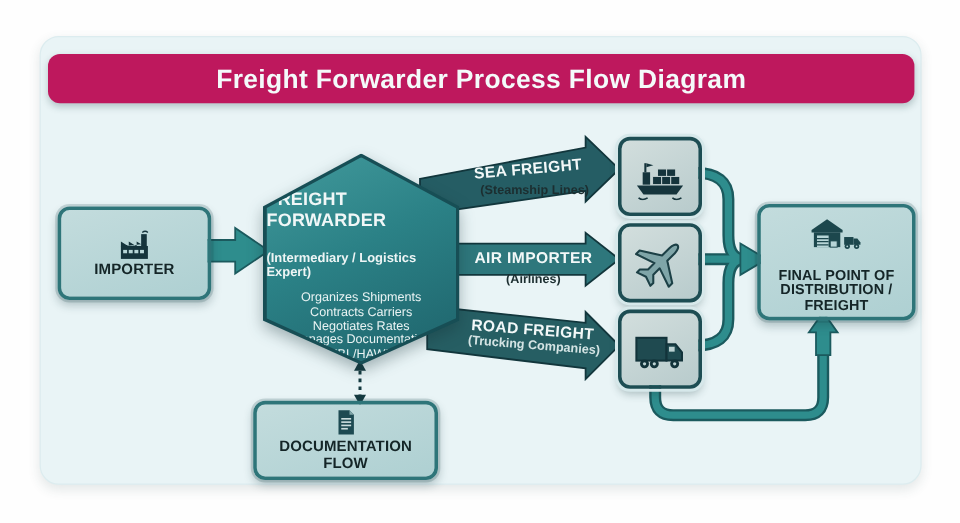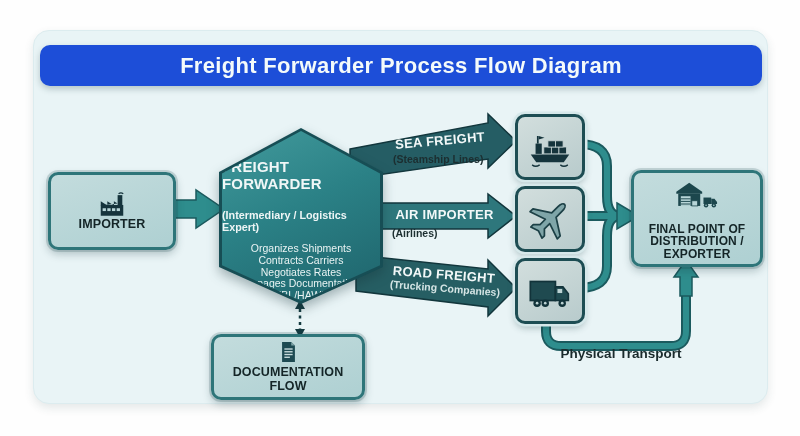--- a/index.html
+++ b/index.html
@@ -2,21 +2,21 @@
 <html><head>
 <meta charset="utf-8">
 <style>
   html,body{margin:0;padding:0;background:#fff;}
   #stage{position:relative;width:800px;height:436px;background:#fefefe;overflow:hidden;
          font-family:"Liberation Sans",sans-serif;}
   
   .panel{position:absolute;left:33px;top:30px;width:733px;height:372px;background:#e9f4f6;
          border:1px solid #dcecef;border-radius:16px;box-shadow:0 4px 10px rgba(40,70,75,.12);}
   
-  .banner{position:absolute;left:40px;top:45px;width:722px;height:41px;background:#1d4ed8;
+  .banner{position:absolute;left:40px;top:45px;width:722px;height:41px;background:#be185d;
           border-radius:10px;display:flex;align-items:center;justify-content:center;
           box-shadow:0 3px 6px rgba(23,58,64,.25);}
   .banner span{color:#f4fafa;font-size:22px;font-weight:bold;letter-spacing:.3px;}
   
   .box{position:absolute;background:linear-gradient(160deg,#c3dcdd,#aed0d2);
        border:3px solid #2e7579;border-radius:10px;
        box-shadow:0 0 0 2px rgba(27,74,79,.18),0 4px 8px rgba(23,58,64,.28);
        display:flex;flex-direction:column;align-items:center;justify-content:center;text-align:center;}
   .box .lbl{color:#142527;font-weight:bold;font-size:12.5px;line-height:13.5px;letter-spacing:.1px;}
   .box .sub{color:#1e3134;font-weight:bold;font-size:11px;line-height:12px;margin-top:2px;}
@@ -39,21 +39,21 @@
              clip-path:polygon(50% 0%,100% 25%,100% 79%,50% 100%,0% 79%,0% 25%);
              display:flex;flex-direction:column;align-items:center;}
   .hex-inner .gear{margin-top:9px;}
   .hex-title{color:#f0f7f7;font-weight:bold;font-size:15px;margin-top:18px;letter-spacing:.2px;}
   .hex-sub{color:#eef5f5;font-weight:bold;font-size:10.8px;margin-top:17px;}
   .hex-div{width:96px;height:1px;background:rgba(240,250,250,.45);margin:6px 0 4px 0;}
   .hex-duty{color:#e9f3f3;font-size:10.5px;line-height:11.8px;font-weight:normal;}
   
   .band-label{position:absolute;text-align:center;color:#f2f8f8;font-weight:bold;font-size:13px;
               letter-spacing:.3px;white-space:nowrap;}
-  .band-sub{position:absolute;color:#1c2e30;font-weight:bold;font-size:10.5px;white-space:nowrap;}
+  .band-sub{position:absolute;text-align:center;color:#1c2e30;font-weight:bold;font-size:10.5px;white-space:nowrap;}
   .band-sub-light{position:absolute;text-align:center;color:#d4e4e4;font-weight:bold;font-size:10.5px;white-space:nowrap;}
   .lbl-sea{left:385px;top:133px;width:110px;transform:rotate(-5deg);}
   .sub-sea{left:393px;top:153px;width:105px;}
   .lbl-air{left:392px;top:207px;width:105px;}
   .sub-air{left:392px;top:227px;width:105px;}
   .lbl-road{left:388px;top:267px;width:112px;transform:rotate(4.5deg);}
   .sub-road{left:384px;top:282px;width:122px;transform:rotate(4.5deg);}
   .phys-label{position:absolute;left:555px;top:346px;width:132px;text-align:center;
               color:#1a2a2c;font-weight:bold;font-size:13.5px;white-space:nowrap;}
   svg.layer{position:absolute;left:0;top:0;z-index:1;}
@@ -197,32 +197,31 @@
       <rect x="26" y="36" width="9" height="8" fill="#b7d5d7" stroke="#1c474d" stroke-width="1.2"></rect>
       <rect x="44" y="31" width="12" height="10" fill="#1c474d"></rect>
       <path d="M56 33 h5 l4 5 v3 h-9 z" fill="#1c474d"></path>
       <circle cx="48" cy="43" r="3.4" fill="#1c474d"></circle>
         <circle cx="60" cy="43" r="3.4" fill="#1c474d"></circle>
       <circle cx="48" cy="43" r="1.2" fill="#b7d5d7"></circle>
         <circle cx="60" cy="43" r="1.2" fill="#b7d5d7"></circle>
     </svg>
     <div class="lbl" style="margin-top:14px">FINAL POINT OF</div>
     <div class="lbl">DISTRIBUTION /</div>
-    <div class="lbl">EXPORTER</div>
+    <div class="lbl">FREIGHT</div>
   </div>
 
   <div class="box box-doc">
     <svg width="19" height="22" viewBox="0 0 40 48">
       <path d="M6 2 H26 L34 10 V46 H6 Z" fill="#1d4a52"></path>
       <path d="M26 2 L26 10 H34 Z" fill="#7fa5a8"></path>
       <g fill="#c9dcdd">
         <rect x="11" y="16" width="18" height="3"></rect>
         <rect x="11" y="22" width="18" height="3"></rect>
         <rect x="11" y="28" width="18" height="3"></rect>
         <rect x="11" y="34" width="12" height="3"></rect>
       </g>
     </svg>
     <div class="lbl" style="margin-top:3px">DOCUMENTATION FLOW</div>
   </div>
 
-  <div class="phys-label">Physical Transport</div>
 
 </div>
 
 </body></html>

